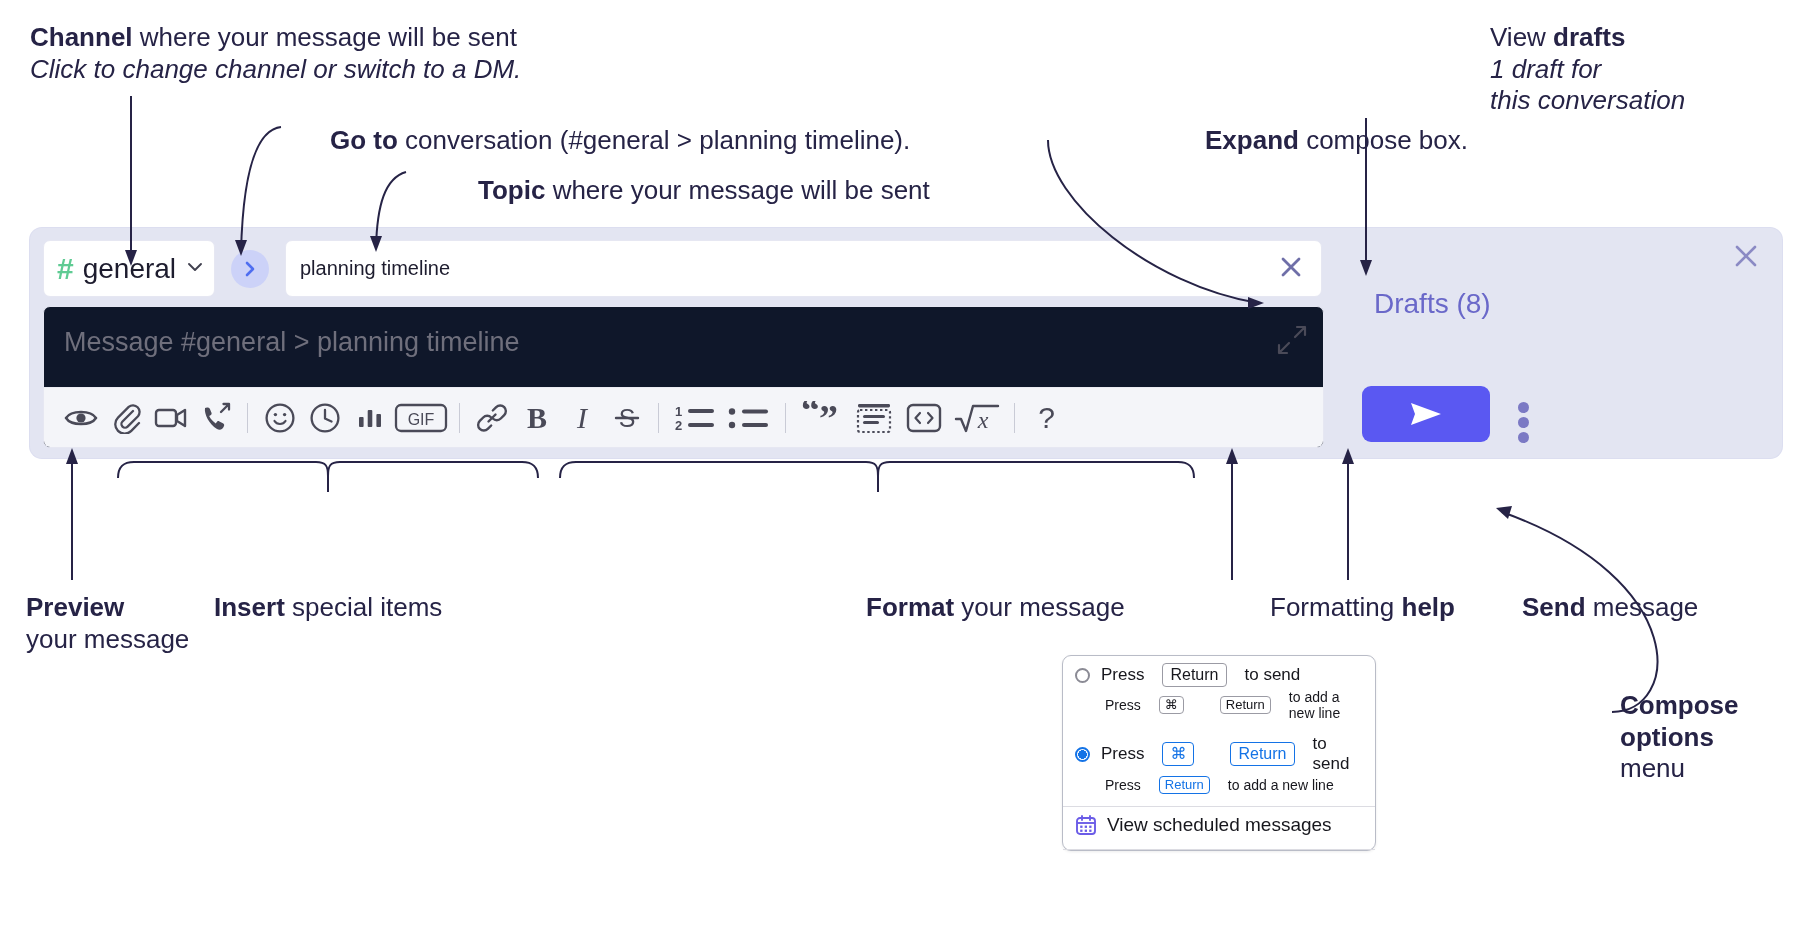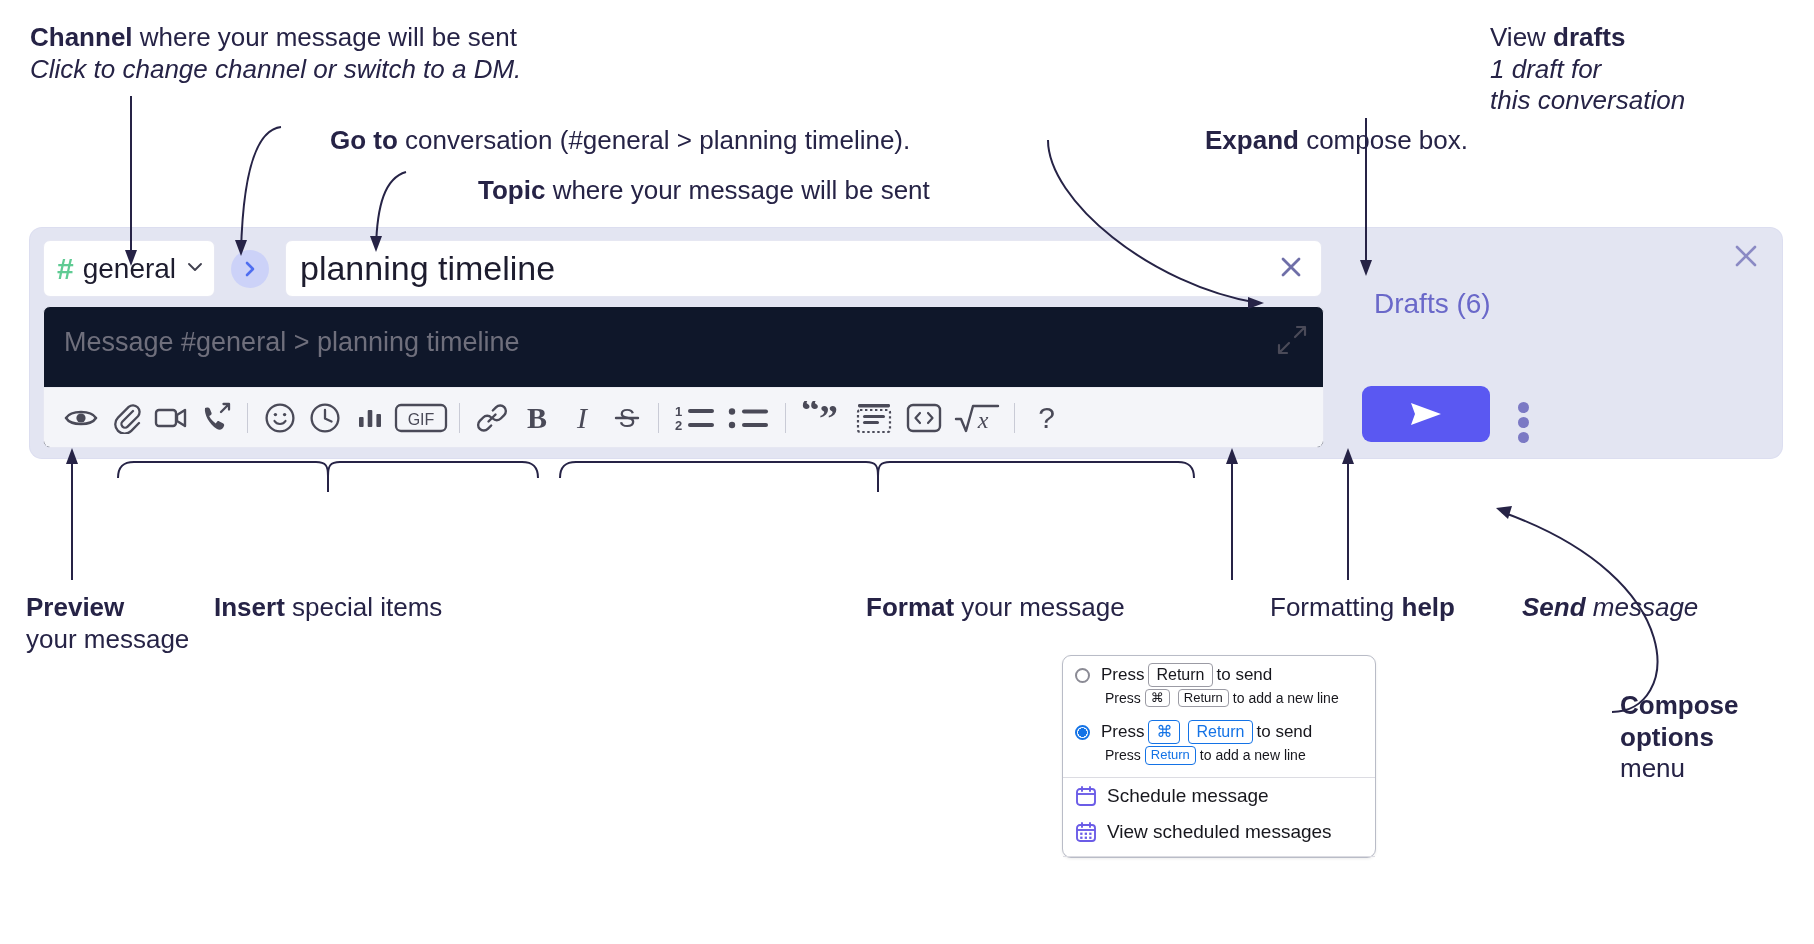--- a/index.html
+++ b/index.html
@@ -35,21 +35,21 @@
   #channel-select .chev{margin-left:auto;}
   #goto-button{
     position:absolute;left:188px;top:10px;width:38px;height:38px;border-radius:50%;
     background:#ccd2f8;display:flex;align-items:center;justify-content:center;
   }
   #topic-field{
     position:absolute;left:242px;top:0;right:0;height:57px;
     background:#fff;border-radius:7px;border:1px solid #e6e7f2;
     display:flex;align-items:center;padding:0 14px;box-sizing:border-box;
   }
-  #topic-field .tval{font-size:34px;color:#1d1c2e;}
+  #topic-field .tval{font-size:20px;color:#1d1c2e;}
   #topic-clear{margin-left:auto;}
 
   
   #message-box{
     position:absolute;left:0;top:66px;width:1279px;height:140px;
     background:#0f172a;border-radius:7px;border:1px solid #e6e7f2;overflow:hidden;
   }
   #message-placeholder{
     position:absolute;left:20px;top:20px;font-size:27px;color:#6f6f7c;
   }
@@ -84,21 +84,21 @@
   .opt-sub{display:flex;align-items:center;padding:0 12px 6px 42px;}
   .radio{width:15px;height:15px;border-radius:50%;border:2px solid #8b8b95;box-sizing:border-box;
          margin-right:11px;flex:0 0 auto;background:#fff;}
   .radio.on{border-color:#1473e6;background:
       radial-gradient(circle at center, #1473e6 0 4.2px, #fff 4.5px 100%);}
   .t16{font-size:17px;color:#17171d;}
   .t13{font-size:14px;color:#17171d;}
   .key{
     display:inline-flex;align-items:center;justify-content:center;
     border:1px solid #9b9ba4;border-radius:4px;background:#fff;
-    padding:1px 7px;margin:0 4px;font-size:16px;color:#17171d;line-height:1.25;
+    padding:1px 7px;margin:0 18px;font-size:16px;color:#17171d;line-height:1.25;
   }
   .key.sm{font-size:13px;padding:0px 5px;}
   .key.blue{border-color:#1473e6;color:#1473e6;}
   .menu-sep{height:1px;background:#dcdce2;margin:6px 0 0 0;}
   .menu-item{display:flex;align-items:center;gap:10px;padding:7px 12px;font-size:19px;color:#17171d;}
 </style>
 </head>
 <body>
 
 <div class="abs anno" style="left:30px;top:22px;">
@@ -317,21 +317,21 @@
 
         <div class="tdiv"></div>
 
         <div class="tbtn">
           <span style="font-size:30px;color:#4a4a58;">?</span>
         </div>
       </div>
     </div>
   </div>
 
-  <div id="drafts-link">Drafts (6)</div>
+  <div id="drafts-link">Drafts (8)</div>
 
   <div id="send-button">
     <svg width="46" height="36" viewBox="0 0 46 36">
       <path d="M8 7 L38 18 L8 29 L12 18 Z" fill="#ffffff"></path>
     </svg>
   </div>
 
   <div id="compose-options">
     <div class="dot"></div>
     <div class="dot"></div>
@@ -349,21 +349,21 @@
 </div>
 
 <div class="abs anno" style="left:866px;top:592px;">
   <b>Format</b><span> your message</span>
 </div>
 
 <div class="abs anno" style="left:1270px;top:592px;">
   <span>Formatting </span><b>help</b>
 </div>
 
-<div class="abs anno" style="left:1522px;top:592px;font-style:italic;">
+<div class="abs anno" style="left:1522px;top:592px;">
   <b>Send</b><span> message</span>
 </div>
 
 <div class="abs anno" style="left:1620px;top:672px;margin-top:18px;">
   <div><b>Compose</b></div>
   <div><b>options</b></div>
   <div><span>menu</span></div>
 </div>
 
 <div class="abs" id="options-menu">
@@ -389,28 +389,20 @@
     <span class="t16">to send</span>
   </div>
   <div class="opt-sub">
     <span class="t13">Press</span>
     <span class="key sm blue">Return</span>
     <span class="t13">to add a new line</span>
   </div>
 
   <div class="menu-sep"></div>
 
-  <div class="menu-item">
-    <svg width="22" height="22" viewBox="0 0 22 22">
-      <rect x="2" y="4" width="18" height="16" rx="3" fill="none" stroke="#6b5ce7" stroke-width="1.9"></rect>
-      <path d="M2 9 L20 9" stroke="#6b5ce7" stroke-width="1.9"></path>
-      <path d="M7 2 L7 6 M15 2 L15 6" stroke="#6b5ce7" stroke-width="1.9" stroke-linecap="round"></path>
-    </svg>
-    <span>Schedule message</span>
-  </div>
 
   <div class="menu-item">
     <svg width="22" height="22" viewBox="0 0 22 22">
       <rect x="2" y="4" width="18" height="16" rx="3" fill="none" stroke="#6b5ce7" stroke-width="1.9"></rect>
       <path d="M2 9 L20 9" stroke="#6b5ce7" stroke-width="1.9"></path>
       <path d="M7 2 L7 6 M15 2 L15 6" stroke="#6b5ce7" stroke-width="1.9" stroke-linecap="round"></path>
       <g fill="#6b5ce7">
         <rect x="5.2" y="11.6" width="2.3" height="2.3"></rect>
           <rect x="9.7" y="11.6" width="2.3" height="2.3"></rect>
           <rect x="14.2" y="11.6" width="2.3" height="2.3"></rect>

